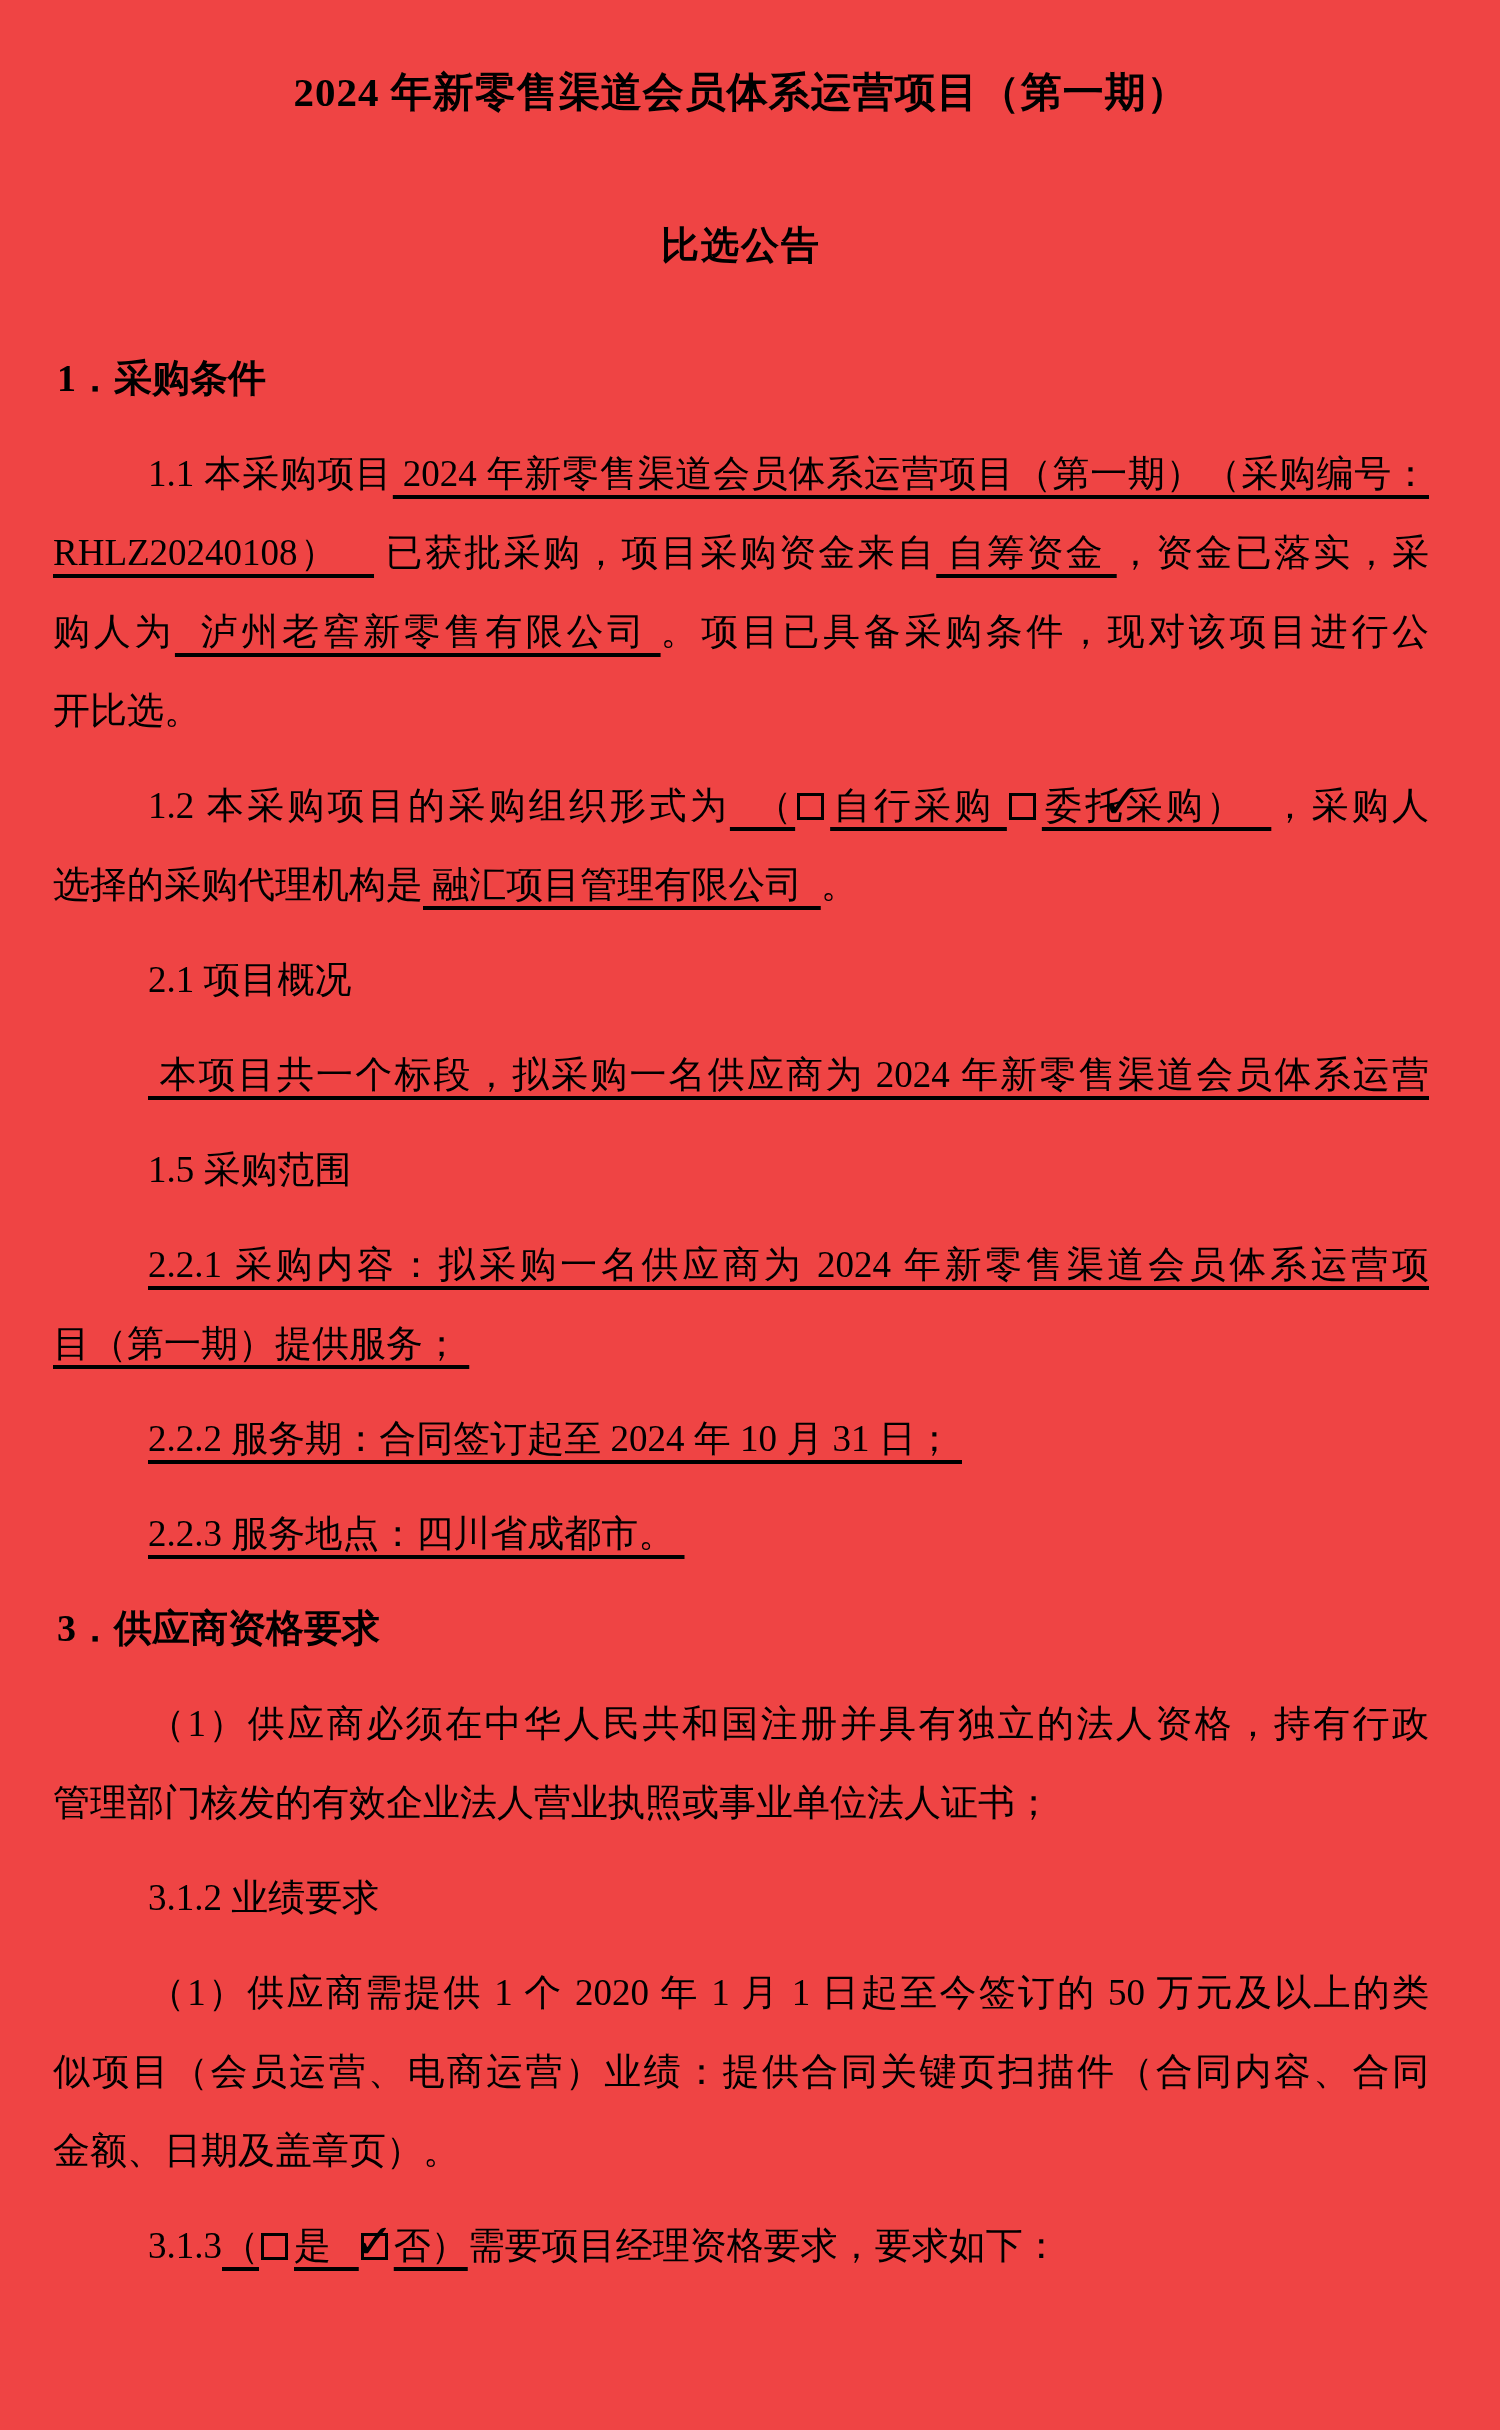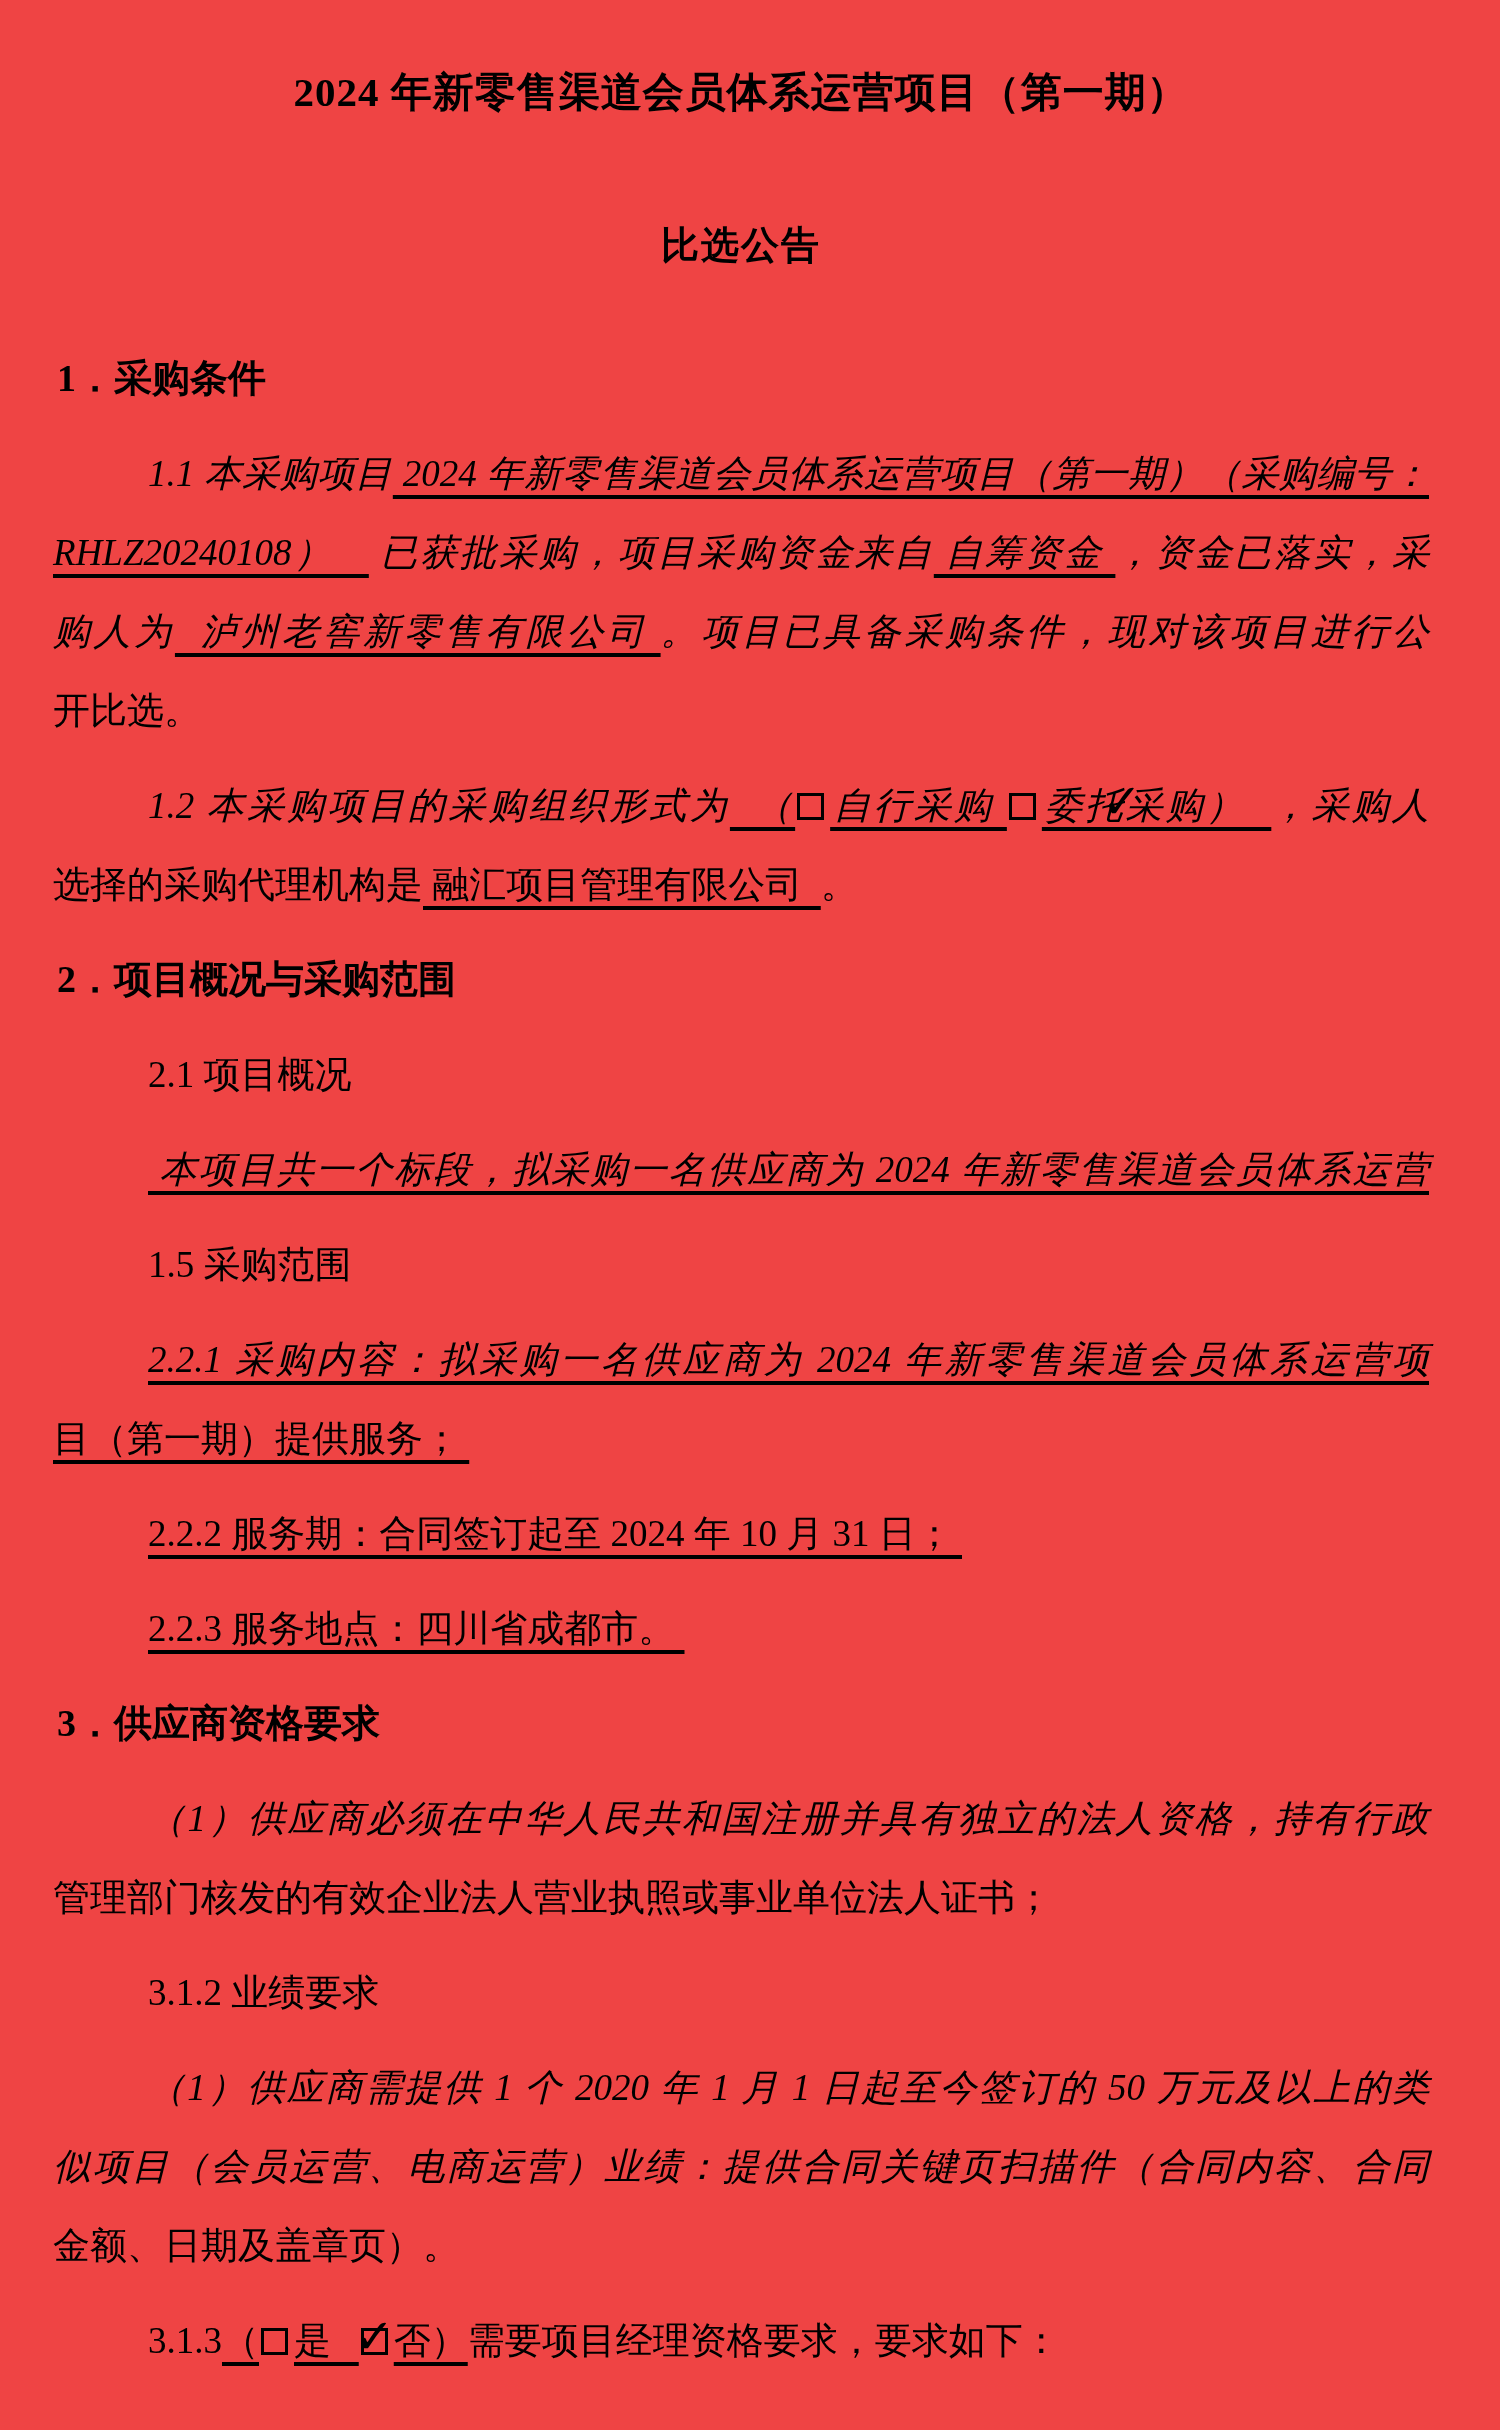--- a/index.html
+++ b/index.html
@@ -38,21 +38,20 @@
     font-weight:bold;
     font-size:38px;
     margin-left:20px;
   }
   .line{
     text-align:justify;
     white-space:normal;
   }
   .line.j{
     text-align-last:justify;
-    font-style:italic;
     -moz-text-align-last:justify;
   }
   .line.ind{text-indent:95px;}
   .u{
     text-decoration-line:underline;
     text-decoration-thickness:3.5px;
     text-underline-offset:9px;
     text-decoration-color:#000;
   }
   .cb{
@@ -88,23 +87,20 @@
       <div class="block para">
         <div class="line j ind"><span>1.1 本采购项目</span><span class="u">&nbsp;2024 年新零售渠道会员体系运营项目（第一期）（采购编号：</span></div>
         <div class="line j"><span class="u">RHLZ20240108）&nbsp;&nbsp;&nbsp;</span><span>&nbsp;已获批采购，项目采购资金来自</span><span class="u">&nbsp;自筹资金&nbsp;</span><span>，资金已落实，采</span></div>
         <div class="line j"><span>购人为</span><span class="u">&nbsp;&nbsp;泸州老窖新零售有限公司&nbsp;</span><span>。项目已具备采购条件，现对该项目进行公</span></div>
         <div class="line"><span>开比选。</span></div>
       </div>
       <div class="block para">
         <div class="line j ind"><span>1.2 本采购项目的采购组织形式为</span><span class="u">&nbsp;&nbsp;（</span><span class="cb u"></span><span class="u">自行采购&nbsp;</span><span class="cb cb-checked u"></span><span class="u">委托采购）&nbsp;&nbsp;</span><span>，采购人</span></div>
         <div class="line"><span>选择的采购代理机构是</span><span class="u">&nbsp;融汇项目管理有限公司&nbsp;&nbsp;</span><span>。</span></div>
       </div>
-      <div class="block sec-heading">
-        <div class="line"><span>2．项目概况与采购范围</span></div>
-      </div>
       <div class="block para">
         <div class="line ind"><span>2.1 项目概况</span></div>
       </div>
       <div class="block para">
         <div class="line j ind"><span class="u">&nbsp;本项目共一个标段，拟采购一名供应商为 2024 年新零售渠道会员体系运营</span></div>
       </div>
       <div class="block para">
         <div class="line ind"><span>1.5 采购范围</span></div>
       </div>
       <div class="block para">

